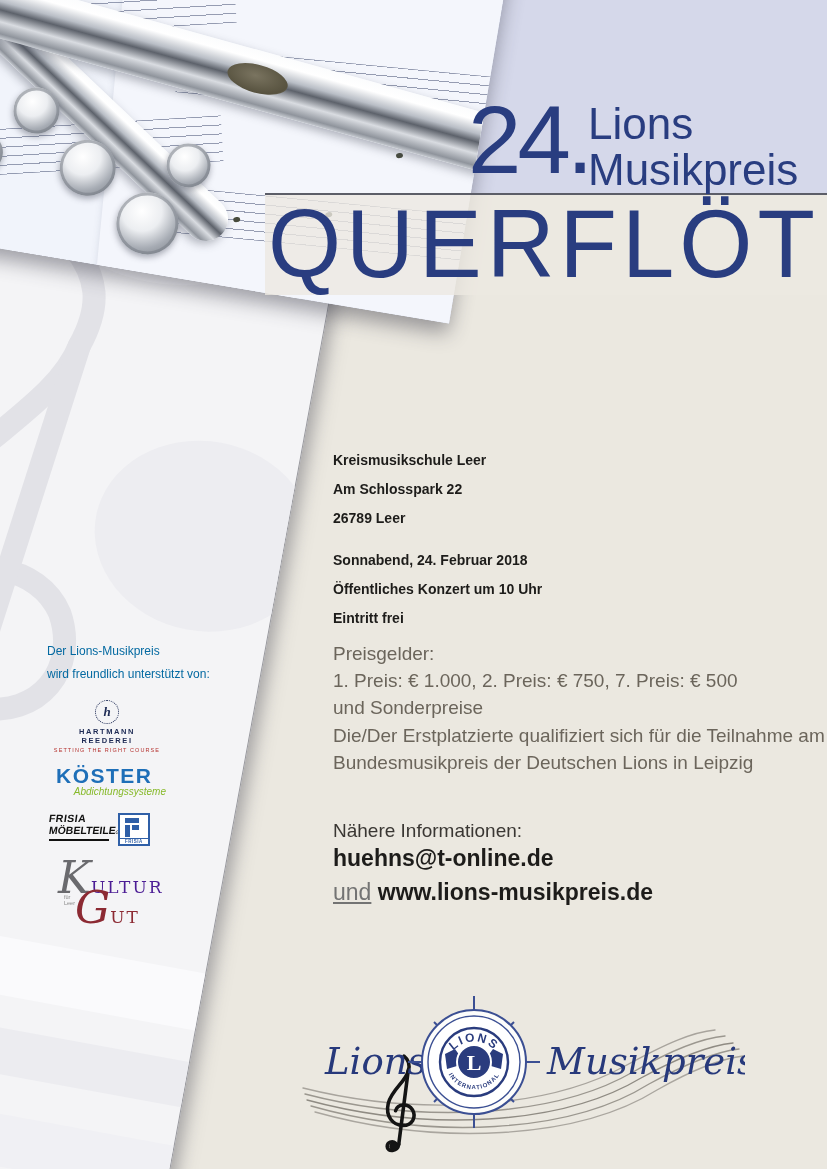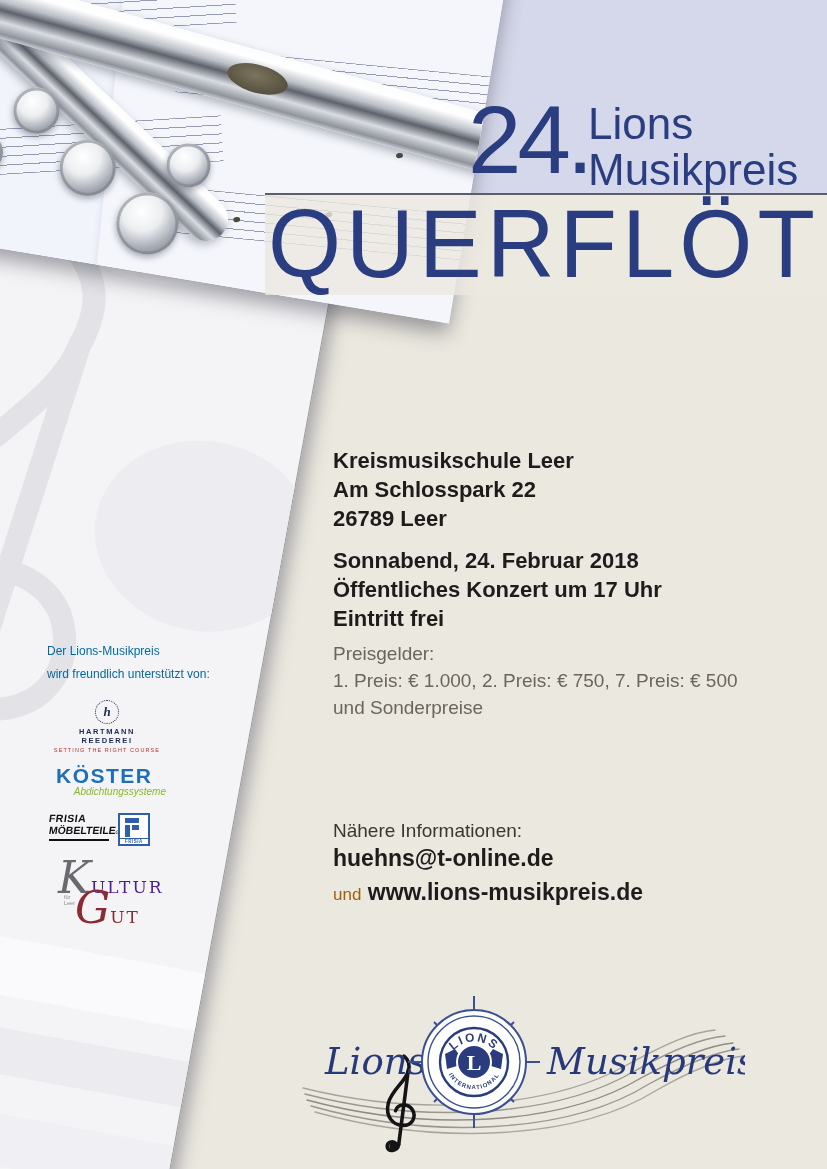--- a/index.html
+++ b/index.html
@@ -31,29 +31,29 @@
   .q-band{left:265px;top:193px;width:562px;height:100px;background:rgba(236,233,225,.8);
     border-top:2px solid #5c5e68;}
   .headline-num{left:468px;top:92px;color:#293d80;font-size:96px;line-height:1;letter-spacing:-4px;}
   .headline-lions{left:588px;top:101px;color:#293d80;font-size:44px;line-height:46px;}
   .instrument{left:268px;top:196px;color:#293d80;font-size:94px;line-height:1;letter-spacing:5px;
     font-weight:400;transform:scaleY(1.02);transform-origin:top left;white-space:nowrap;}
   
   .t-bold{color:#1d1c1a;font-weight:bold;}
   .t-gray{color:#6b655b;}
   .subtitle{left:333px;top:381px;font-size:24px;}
-  .block{line-height:29px;font-size:22px;}
+  .block{line-height:29px;font-size:14px;}
   .venue{left:333px;top:446px;}
   .event{left:333px;top:546px;}
   .prizes{left:333px;top:640px;font-size:19px;line-height:27px;}
   .qual{left:333px;top:722px;font-size:19px;line-height:27px;}
   .contact-h{left:333px;top:820px;font-size:19px;color:#3a3733;}
   .contact-email{left:333px;top:845px;font-size:23px;}
   .contact-web{left:333px;top:879px;font-size:23px;}
-  .contact-web .und{font-size:17px;font-weight:normal;color:#a16207;}
+  .contact-web .und{font-size:23px;font-weight:normal;color:#737373;text-decoration:underline;}
   
   .sponsor-intro{left:47px;top:640px;font-size:12px;line-height:23px;color:#0369a1;}
   .hartmann{left:52px;top:700px;width:110px;text-align:center;}
   .hartmann .ring{display:inline-block;width:22px;height:22px;border:1.5px dotted #1d2a54;border-radius:50%;
     color:#1d2a54;font-family:"Liberation Serif",serif;font-style:italic;font-weight:bold;font-size:13px;line-height:22px;}
   .hartmann .nm{margin-top:3px;font-size:7.5px;letter-spacing:1.6px;color:#1d2a54;font-weight:bold;}
   .hartmann .tg{margin-top:2px;font-size:5.5px;letter-spacing:1.1px;color:#b5322f;}
   .koester{left:56px;top:764px;width:110px;}
   .koester .nm{font-size:21px;font-weight:bold;letter-spacing:1.5px;color:#1e6fb8;}
   .koester .sub{text-align:right;font-size:10px;font-style:italic;color:#86b929;margin-top:-2px;}
@@ -141,30 +141,34 @@
 
 
   <div class="abs venue block t-bold">
     <div>Kreismusikschule Leer</div>
     <div>Am Schlosspark 22</div>
     <div>26789 Leer</div>
   </div>
 
   <div class="abs event block t-bold">
     <div>Sonnabend, 24. Februar 2018</div>
-    <div>Öffentliches Konzert um 17 Uhr</div>
+    <div>Öffentliches Konzert um 10 Uhr</div>
     <div>Eintritt frei</div>
   </div>
 
   <div class="abs prizes t-gray">
     <div>Preisgelder:</div>
     <div>1. Preis: € 1.000, 2. Preis: € 750, 7. Preis: € 500</div>
     <div>und Sonderpreise</div>
   </div>
 
+  <div class="abs qual t-gray">
+    <div>Die/Der Erstplatzierte qualifiziert sich für die Teilnahme am</div>
+    <div>Bundesmusikpreis der Deutschen Lions in Leipzig</div>
+  </div>
 
   <div class="abs contact-h">Nähere Informationen:</div>
   <div class="abs contact-email t-bold">huehns@t-online.de</div>
   <div class="abs contact-web t-bold">
     <span class="und">und</span>
     <span>www.lions-musikpreis.de</span>
   </div>
 
   <div class="abs sponsor-intro">
     <div>Der Lions-Musikpreis</div>

